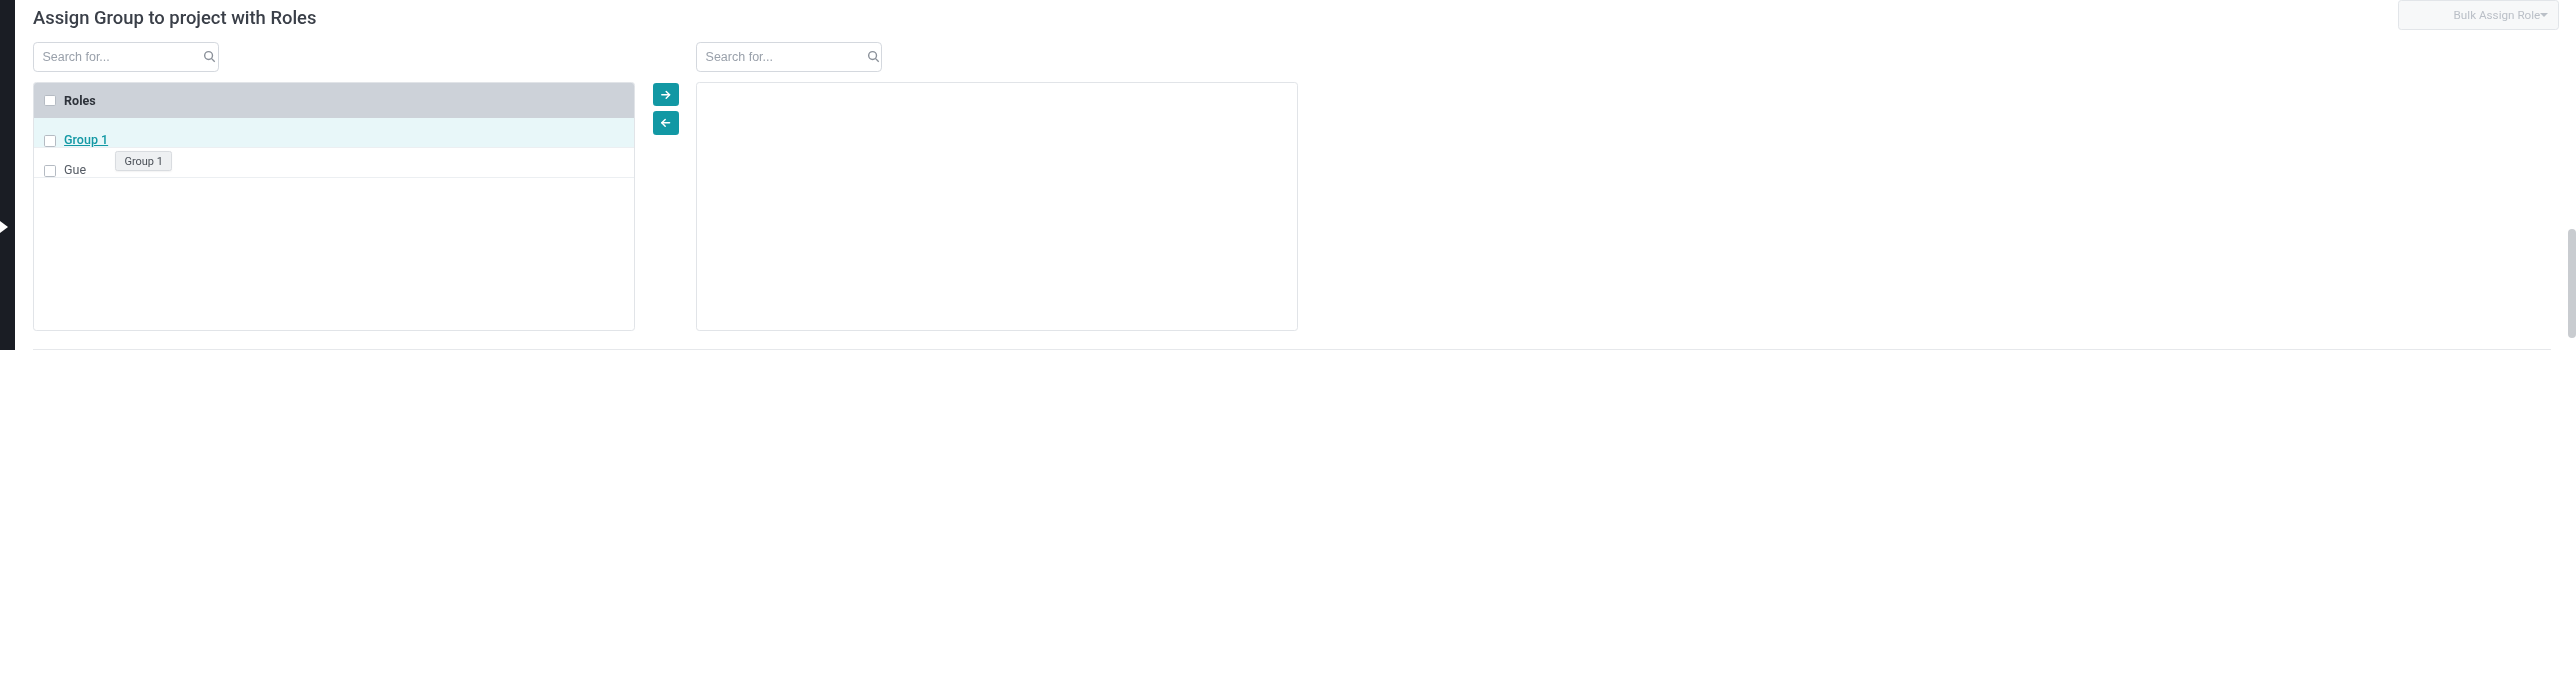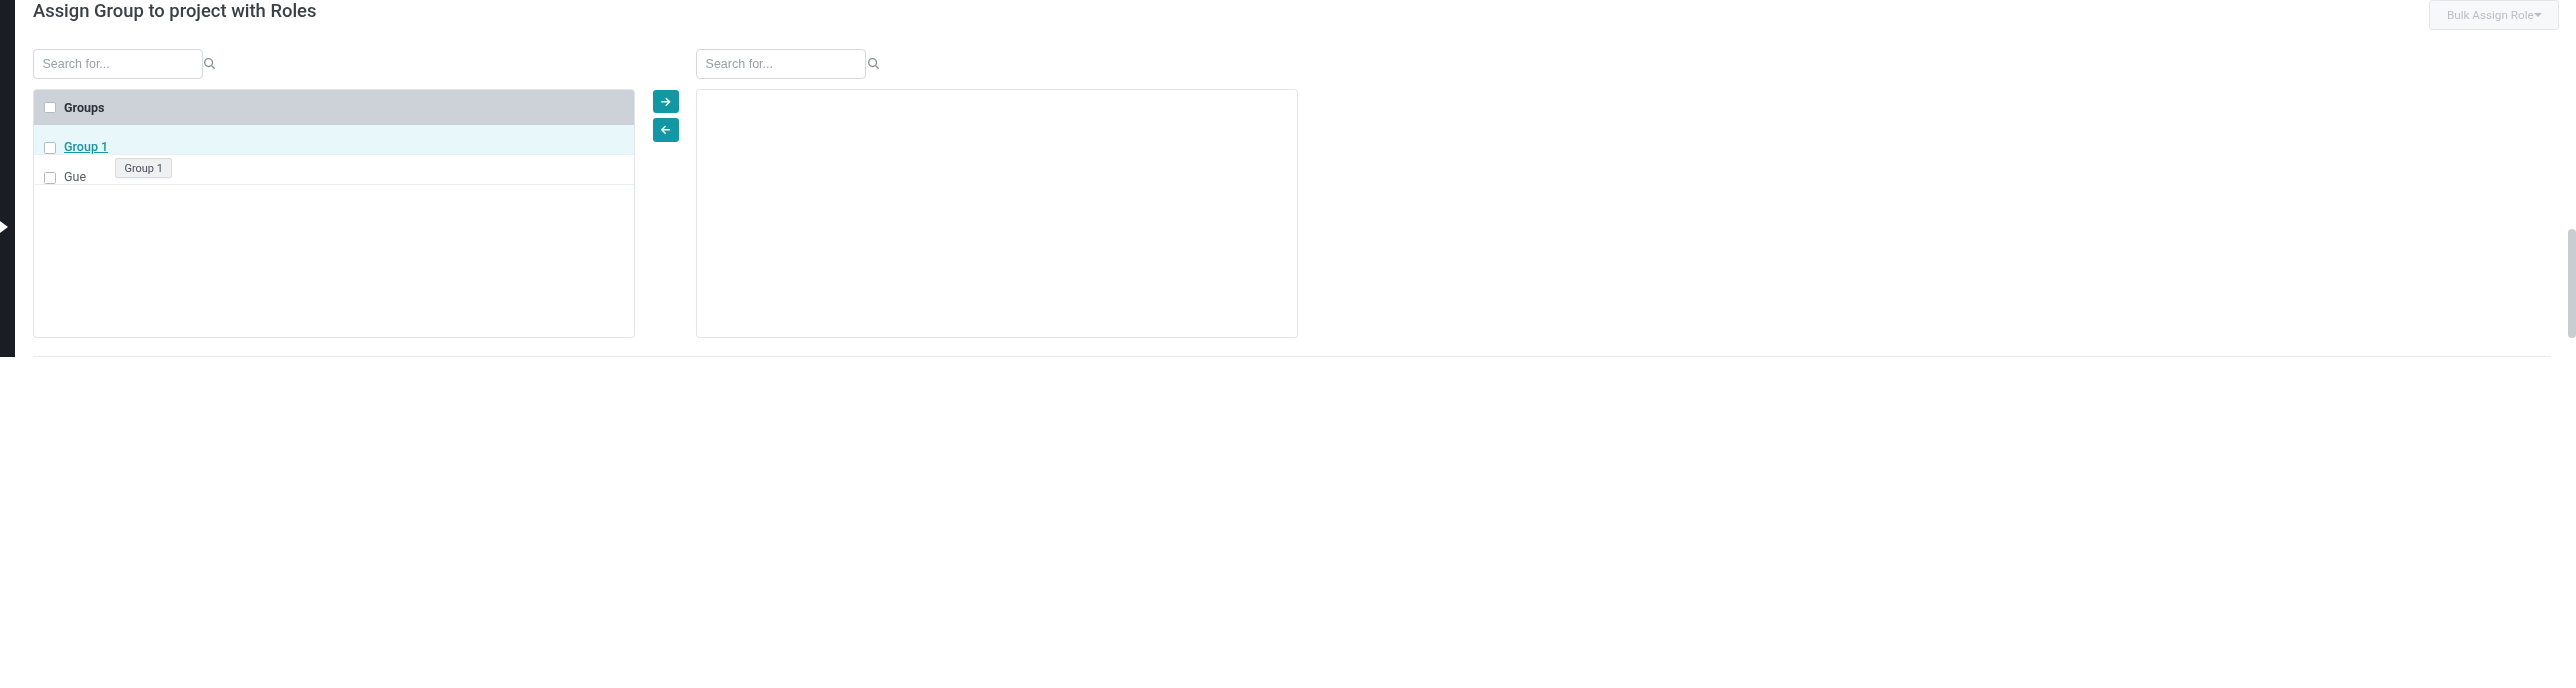--- a/index.html
+++ b/index.html
@@ -30,56 +30,56 @@
       z-index: 5;
     }
     .content {
       margin-left: 33px;
       padding-right: 16.7px;
     }
     .page-title {
       font-size: 18.4px;
       font-weight: 500;
       color: #3a3f48;
-      padding-top: 0;
-      margin-bottom: 28px;
+      padding-top: 7px;
+      margin-bottom: 14px;
     }
     .bulk-select {
       position: absolute;
       top: 0;
       right: 16.7px;
-      width: 130px;
+      width: 161px;
       height: 30px;
       border: 0.8px solid #e2e5e9;
       border-radius: 3.3px;
       background: #f7f8f9;
       display: flex;
       align-items: center;
-      justify-content: center;
+      justify-content: flex-end;
       padding: 0 10px;
       color: #babfc7;
       font-size: 11.7px;
     }
     .bulk-select .caret {
       width: 0;
       height: 0;
       border-left: 4.2px solid transparent;
       border-right: 4.2px solid transparent;
       border-top: 4.2px solid #babfc7;
     }
     .container {
       display: flex;
       gap: 17.6px;
       align-items: flex-start;
     }
     .panel {
       width: 602px;
     }
     .search-box {
-      width: 170px;
+      width: 186px;
       height: 30px;
       border: 0.8px solid #d4d8de;
       border-radius: 4.2px;
       display: flex;
       align-items: center;
       padding: 0 8.4px;
       margin-bottom: 10px;
       background: #fff;
     }
     .search-box input {
@@ -218,21 +218,21 @@
         <span>
           <svg class="search-icon" viewBox="0 0 24 24" fill="none" stroke="currentColor" stroke-width="2.5">
             <circle cx="10" cy="10" r="7"></circle>
               <line x1="21" y1="21" x2="15" y2="15"></line>
           </svg>
         </span>
       </div>
       <div class="list-box">
         <div class="list-header">
           <span class="checkbox"></span>
-          <span>Groups</span>
+          <span>Roles</span>
         </div>
         <div class="list-body">
 
           <div class="list-row hovered">
             <span class="checkbox"></span>
             <a href="#">Group 1</a>
           </div>
 
           <div class="list-row">
             <span class="checkbox"></span>

